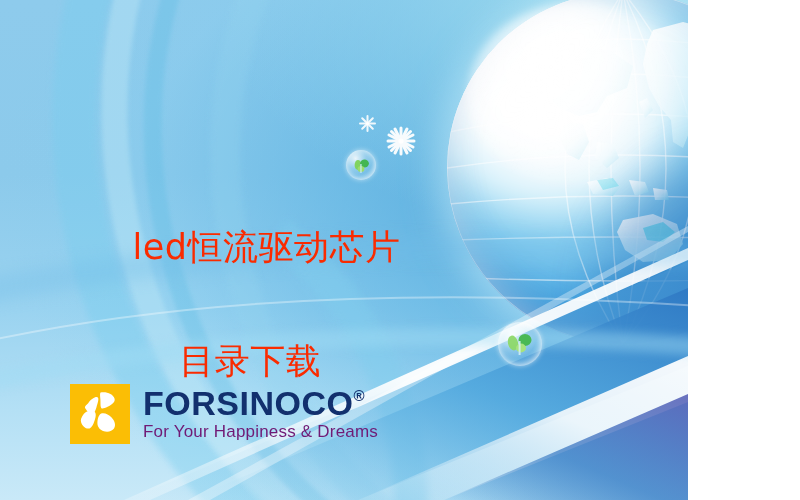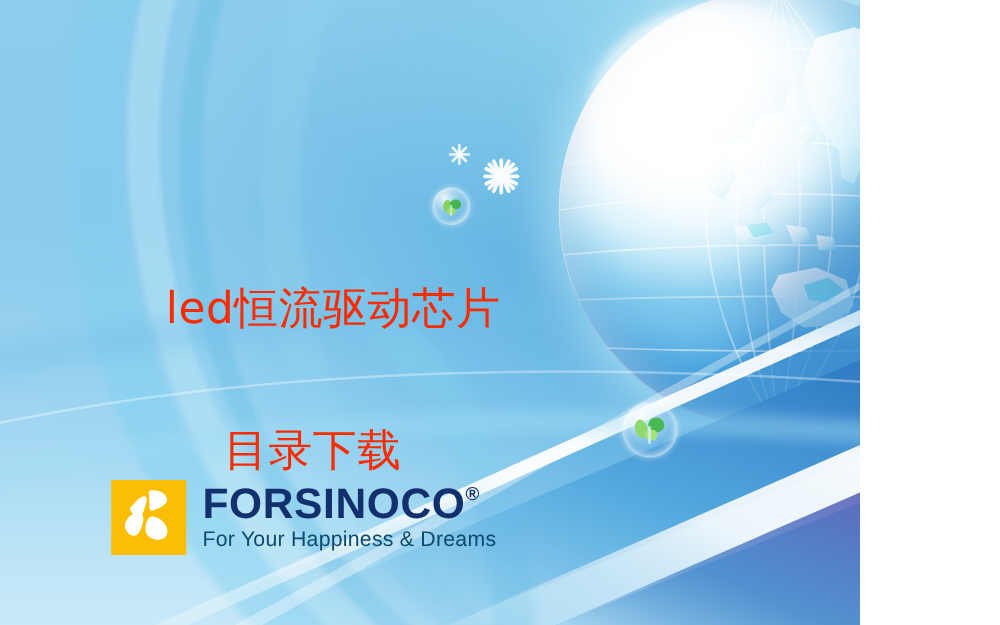--- a/index.html
+++ b/index.html
@@ -154,37 +154,37 @@
     line-height:57px;
     font-family:"DejaVu Sans","Liberation Sans",sans-serif;
     white-space:pre;
     letter-spacing:.5px;
   }
   .headline .l2{display:block;padding-left:14px;text-align:center;}
 
   
   .logo{
     position:absolute;left:70px;top:384px;
-    display:flex;align-items:center;margin-left:19px;
+    display:flex;align-items:center;
   }
   .logo-mark{
     width:60px;height:60px;background:#fbbe05;
     position:relative;flex:0 0 auto;
   }
   .logo-text{margin-left:13px;}
   .logo-name{
     font-family:"Liberation Sans","DejaVu Sans",sans-serif;
     font-weight:bold;font-size:34px;line-height:34px;
     color:#12306e;letter-spacing:.5px;
     display:flex;align-items:flex-start;
   }
   .logo-reg{font-size:15px;line-height:15px;margin-top:2px;}
   .logo-tag{
     font-family:"Liberation Sans","DejaVu Sans",sans-serif;
-    font-size:17px;line-height:20px;color:#0c4a6e;
+    font-size:17px;line-height:20px;color:#701a75;
     margin-top:2px;letter-spacing:.2px;
   }
 </style>
 </head>
 <body>
 
 <div id="stage">
 
   <div class="layer sky-base"></div>
   <div class="layer sky-right"></div>

